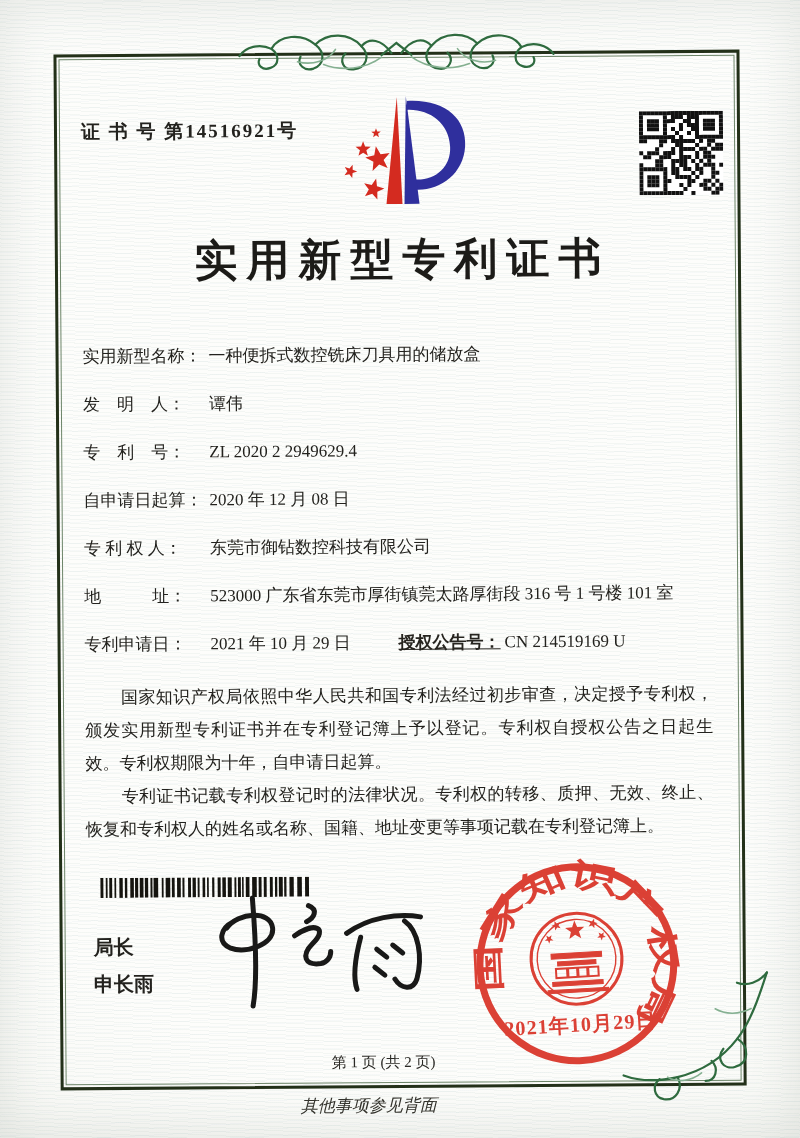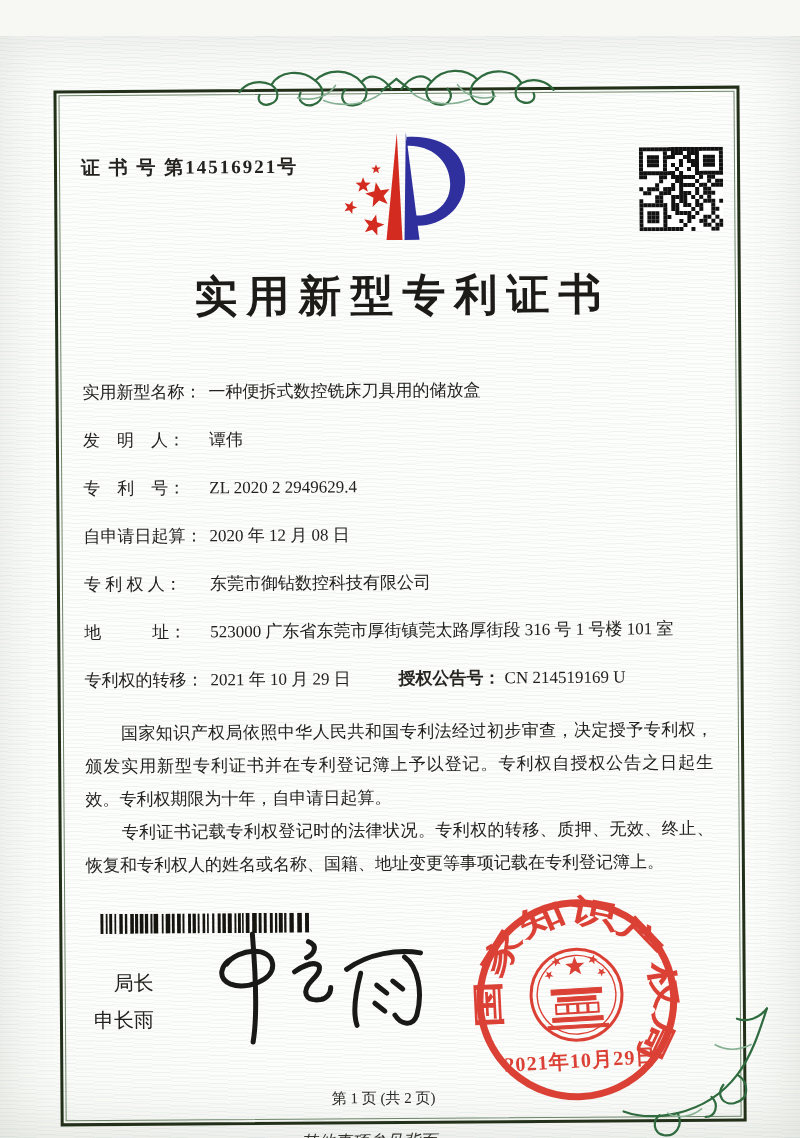--- a/index.html
+++ b/index.html
@@ -7,21 +7,20 @@
     width:800px;height:1138px;overflow:hidden;position:relative;
     background:#f7f8f4;
     font-family:"Liberation Serif","DejaVu Serif",serif;
     color:var(--text_ink,#26241f);
   }
   .photo{
     position:absolute;inset:0;
     background:
       radial-gradient(120% 90% at 50% 40%, #fdfdfb 60%, #f2f3ee 100%);
     box-shadow:inset 0 0 60px rgba(70,85,70,.14);
-    margin-top:36px;
   }
   .photo::before{
     content:"";position:absolute;inset:0;pointer-events:none;
     background:
       repeating-linear-gradient(183deg, rgba(140,175,160,.085) 0 1px, transparent 1px 4px),
       repeating-linear-gradient(177deg, rgba(120,160,190,.05) 0 1px, transparent 1px 7px);
   }
   .page-rotate{position:absolute;inset:0;transform:rotate(-0.4deg);transform-origin:400px 560px;}
 
   
@@ -43,28 +42,28 @@
     font-size:43px;font-weight:bold;letter-spacing:9px;color:#1c1b18;
     text-indent:9px; 
   }
 
   
   .fields{position:absolute;left:24px;right:28px;top:288px;font-size:17px;line-height:24px;}
   .frow{display:flex;margin-bottom:24px;}
   .flab{flex:0 0 122px;white-space:pre;font-weight:normal;color:#23221e;}
   .fval{flex:1;padding-left:4px;color:#23221e;}
   .frow.grant .fval.gdate{flex:0 0 188px;}
-  .frow.grant .flab2{white-space:pre;font-weight:bold;}
+  .frow.grant .flab2{white-space:pre;font-weight:bold;text-decoration:underline;}
   .frow.grant .fval.gno{flex:1;padding-left:4px;}
   .paras{margin-top:14px;}
   .para{margin:0;text-indent:36px;line-height:33px;text-align:justify;color:#23221e;}
 
   
   .barcode{position:absolute;left:38px;top:821px;width:215px;height:20px;}
-  .signoff{position:absolute;left:31px;top:872px;font-size:20px;line-height:37px;font-weight:normal;color:#23221e;text-align:right;}
+  .signoff{position:absolute;left:31px;top:872px;font-size:20px;line-height:37px;font-weight:bold;color:#23221e;}
   .signature{position:absolute;left:146px;top:832px;width:236px;height:130px;}
   .signature path{stroke:#191918;stroke-width:5;fill:none;stroke-linecap:round;stroke-linejoin:round;}
 
   .seal{position:absolute;left:408px;top:804px;width:212px;height:212px;transform:rotate(-3deg);opacity:.93;}
   .seal .ring{stroke:var(--seal_red,#d93327);stroke-width:7;fill:none;}
   .seal .arc-text{fill:var(--seal_red,#d93327);font-size:31px;font-weight:bold;}
   .seal .emblem{fill:var(--seal_red,#d93327);stroke:var(--seal_red,#d93327);}
   .seal .seal-date{fill:var(--seal_red,#d93327);font-size:20px;font-weight:bold;letter-spacing:1px;text-anchor:middle;}
 
   .page-footer{position:absolute;left:0;right:0;top:998px;text-align:center;transform:translateX(-20px);font-size:15px;color:#2a2925;}
@@ -398,21 +397,21 @@
         </div>
         <div class="frow">
           <span class="flab">专 利 权 人：</span>
           <span class="fval">东莞市御钻数控科技有限公司</span>
         </div>
         <div class="frow">
           <span class="flab">地　　　址：</span>
           <span class="fval">523000 广东省东莞市厚街镇莞太路厚街段 316 号 1 号楼 101 室</span>
         </div>
         <div class="frow grant">
-          <span class="flab">专利权的转移：</span>
+          <span class="flab">专利申请日：</span>
           <span class="fval gdate">2021 年 10 月 29 日</span>
           <span class="flab2">授权公告号：</span>
           <span class="fval gno">CN 214519169 U</span>
         </div>
         <div class="paras">
           <p class="para">国家知识产权局依照中华人民共和国专利法经过初步审查，决定授予专利权，颁发实用新型专利证书并在专利登记簿上予以登记。专利权自授权公告之日起生效。专利权期限为十年，自申请日起算。</p>
           <p class="para">专利证书记载专利权登记时的法律状况。专利权的转移、质押、无效、终止、恢复和专利权人的姓名或名称、国籍、地址变更等事项记载在专利登记簿上。</p>
         </div>
       </div>
 

